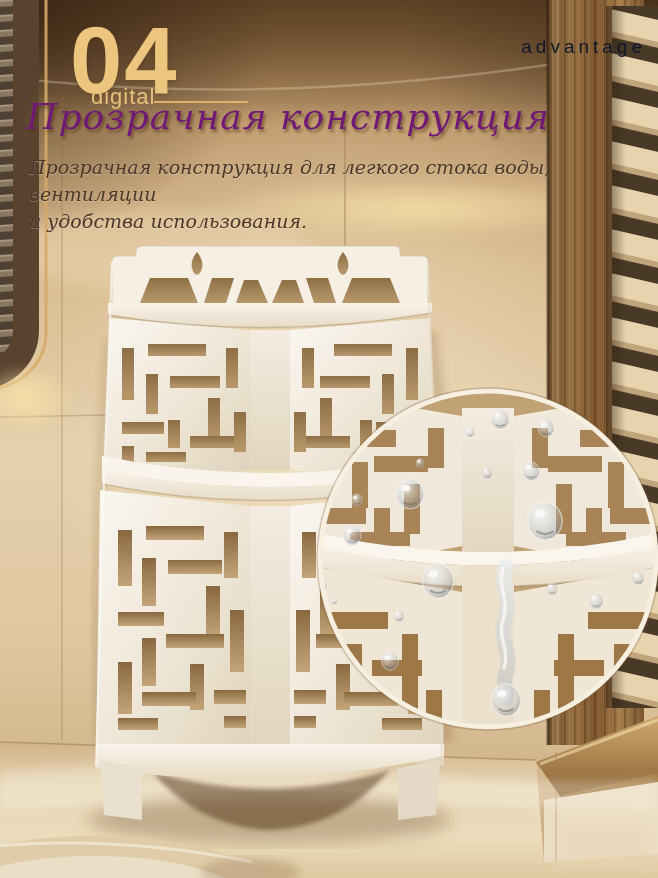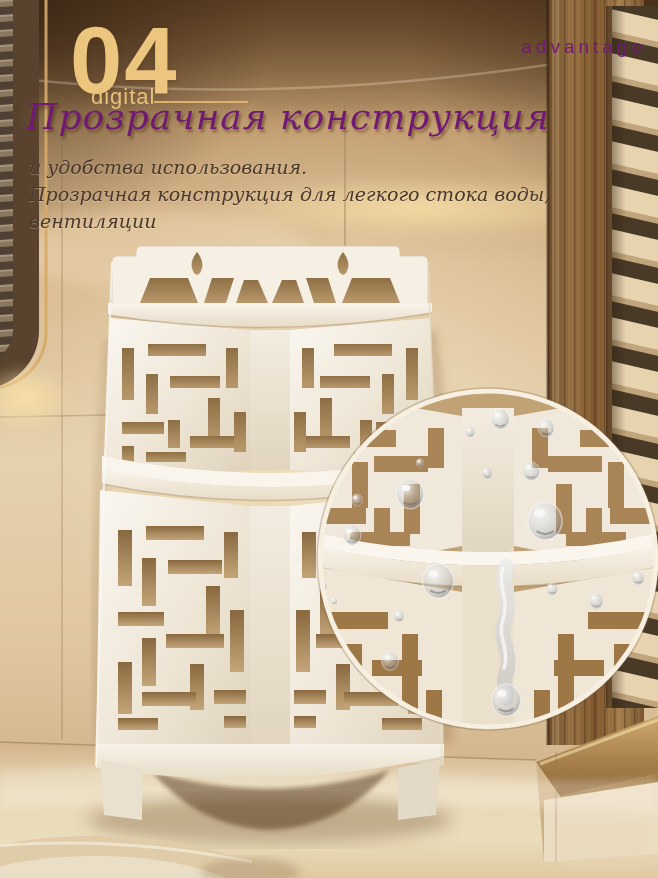--- a/index.html
+++ b/index.html
@@ -7,21 +7,21 @@
          font-family:"Liberation Sans",sans-serif;background:#d8bc94;}
   .scene{position:absolute;inset:0;display:block;}
   .overlay{position:absolute;left:0;top:0;width:100%;height:100%;pointer-events:none;}
   .badge-number{position:absolute;left:70px;top:14px;font-size:94px;line-height:1;
       font-weight:700;color:#ecc57f;letter-spacing:2px;
       text-shadow:0 2px 4px rgba(90,60,20,.35);}
   .badge-label{position:absolute;left:91px;top:84px;font-size:22px;color:#e6c07c;
       letter-spacing:1px;}
   .badge-line{position:absolute;left:154px;top:101px;width:94px;height:2px;
       background:#dcb26d;}
-  .corner-label{position:absolute;right:12px;top:36px;font-size:19px;color:#701a75;
+  .corner-label{position:absolute;right:12px;top:36px;font-size:19px;color:#0f172a;
       letter-spacing:4px;}
   .title{position:absolute;left:26px;top:99px;width:620px;
       font-family:"DejaVu Serif",serif;font-style:italic;font-size:36px;line-height:1;
       color:#701a75;white-space:nowrap;letter-spacing:1px;
       text-shadow:2px 3px 3px rgba(78,50,18,.55),0 0 16px rgba(255,222,156,.25);}
   .subtitle{position:absolute;left:29px;top:154px;width:580px;
       font-family:"DejaVu Serif",serif;font-style:italic;font-size:19px;line-height:1.42;
       color:#49372a;text-shadow:0 1px 1px rgba(255,240,214,.35);}
 </style>
 </head>
@@ -414,18 +414,18 @@
     <rect width="658" height="878" fill="rgba(120,80,40,.04)"></rect>
   </svg>
 
   <div class="overlay">
     <div class="badge-number">04</div>
     <div class="badge-label">digital</div>
     <div class="badge-line"></div>
     <div class="corner-label">advantage</div>
     <div class="title">Прозрачная конструкция</div>
     <div class="subtitle">
+      <div>Прозрачная конструкция для легкого стока воды, вентиляции</div>
       <div>и удобства использования.</div>
-      <div>Прозрачная конструкция для легкого стока воды, вентиляции</div>
     </div>
   </div>
 
 </div>
 
 </body></html>

